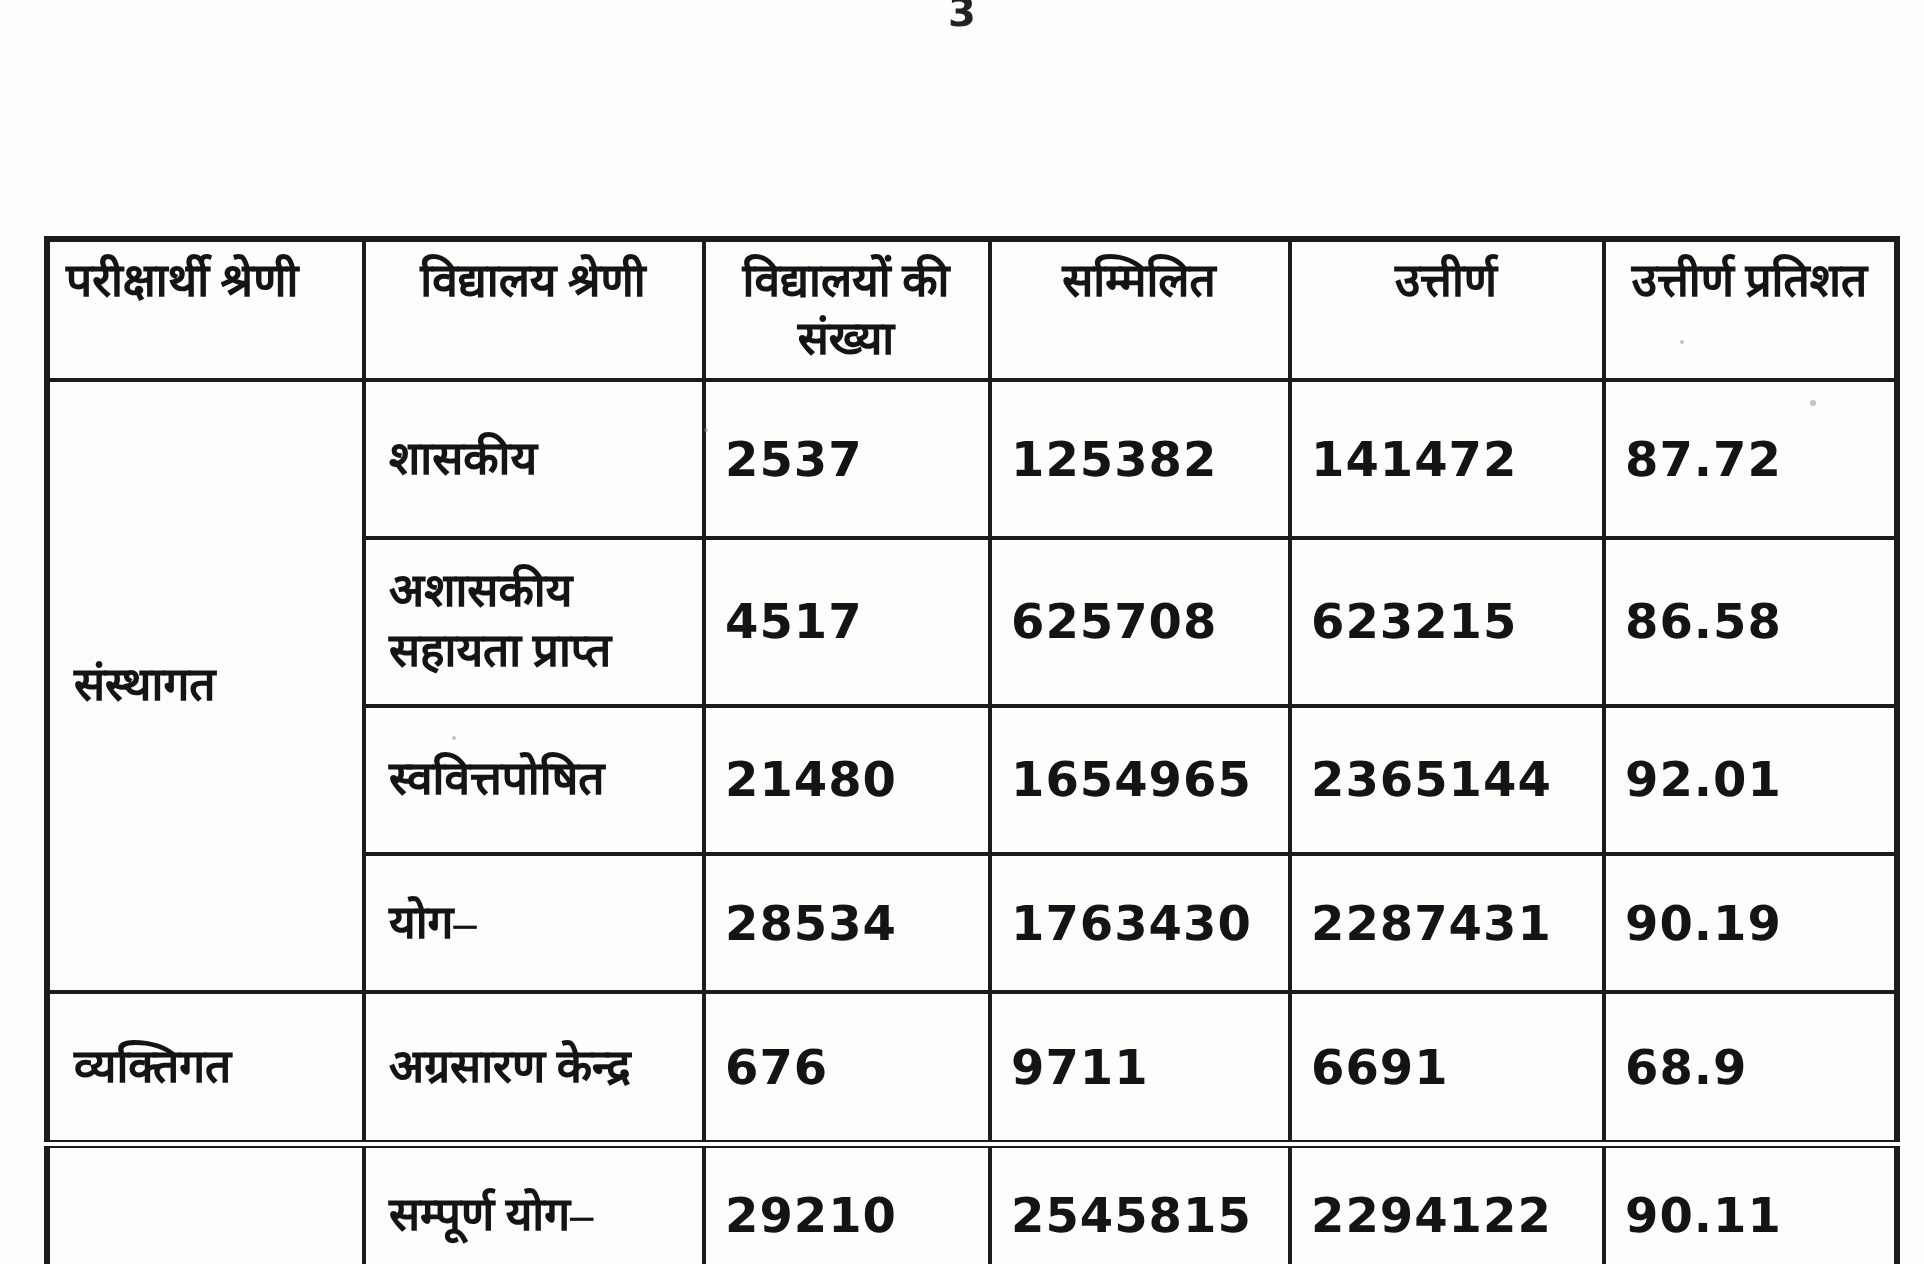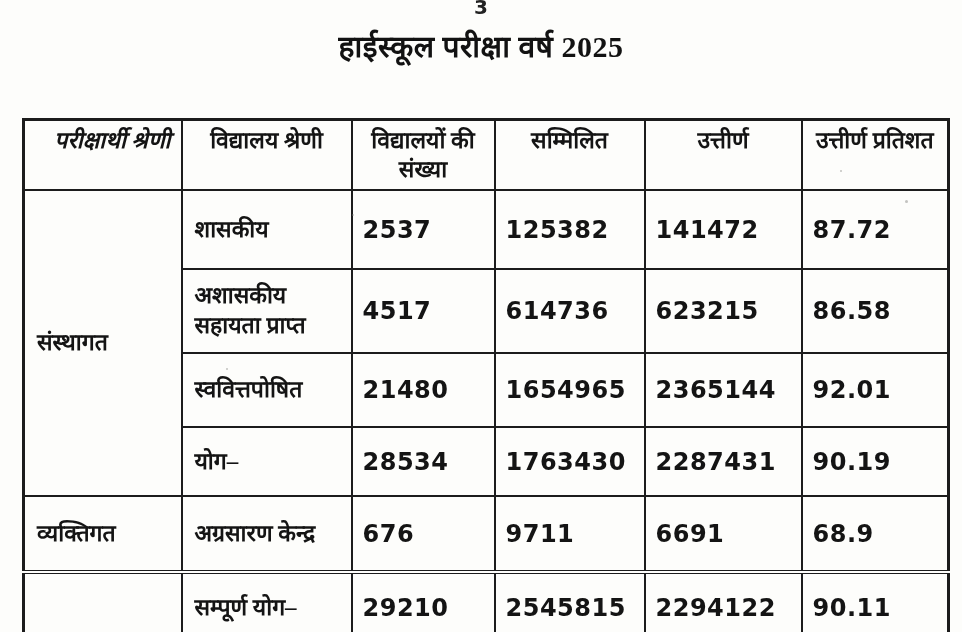--- a/index.html
+++ b/index.html
@@ -69,23 +69,22 @@
   thead th {
     font-weight: bold;
     font-size: 23px;
     vertical-align: top;
     padding-top: 6px;
     text-align: center;
     line-height: 1.25;
     height: 58px;
   }
   thead th.first {
-    text-align: right;
+    text-align: left;
     padding-left: 8px;
-    font-style: italic;
   }
   td.label {
     font-size: 23px;
     font-weight: bold;
     text-align: left;
     vertical-align: middle;
     padding-left: 12px;
     line-height: 1.3;
   }
   td.num {
@@ -111,21 +110,20 @@
 </head>
 <body>
 
 <div class="page">
 
   <div class="pageno-strip">
     <span class="pageno">3</span>
   </div>
 
   <div class="titles">
-    <div class="title">हाईस्कूल परीक्षा वर्ष 2025</div>
   </div>
 
   <table class="results">
     <colgroup>
       <col style="width:158px">
       <col style="width:170px">
       <col style="width:143px">
       <col style="width:150px">
       <col style="width:157px">
       <col style="width:147px">
@@ -145,21 +143,21 @@
         <td class="label" rowspan="4">संस्थागत</td>
         <td class="label">शासकीय</td>
         <td class="num">2537</td>
         <td class="num">125382</td>
         <td class="num">141472</td>
         <td class="num">87.72</td>
       </tr>
       <tr class="r2">
         <td class="label">अशासकीय सहायता प्राप्त</td>
         <td class="num">4517</td>
-        <td class="num">614736</td>
+        <td class="num">625708</td>
         <td class="num">623215</td>
         <td class="num">86.58</td>
       </tr>
       <tr class="r3">
         <td class="label">स्ववित्तपोषित</td>
         <td class="num">21480</td>
         <td class="num">1654965</td>
         <td class="num">2365144</td>
         <td class="num">92.01</td>
       </tr>

